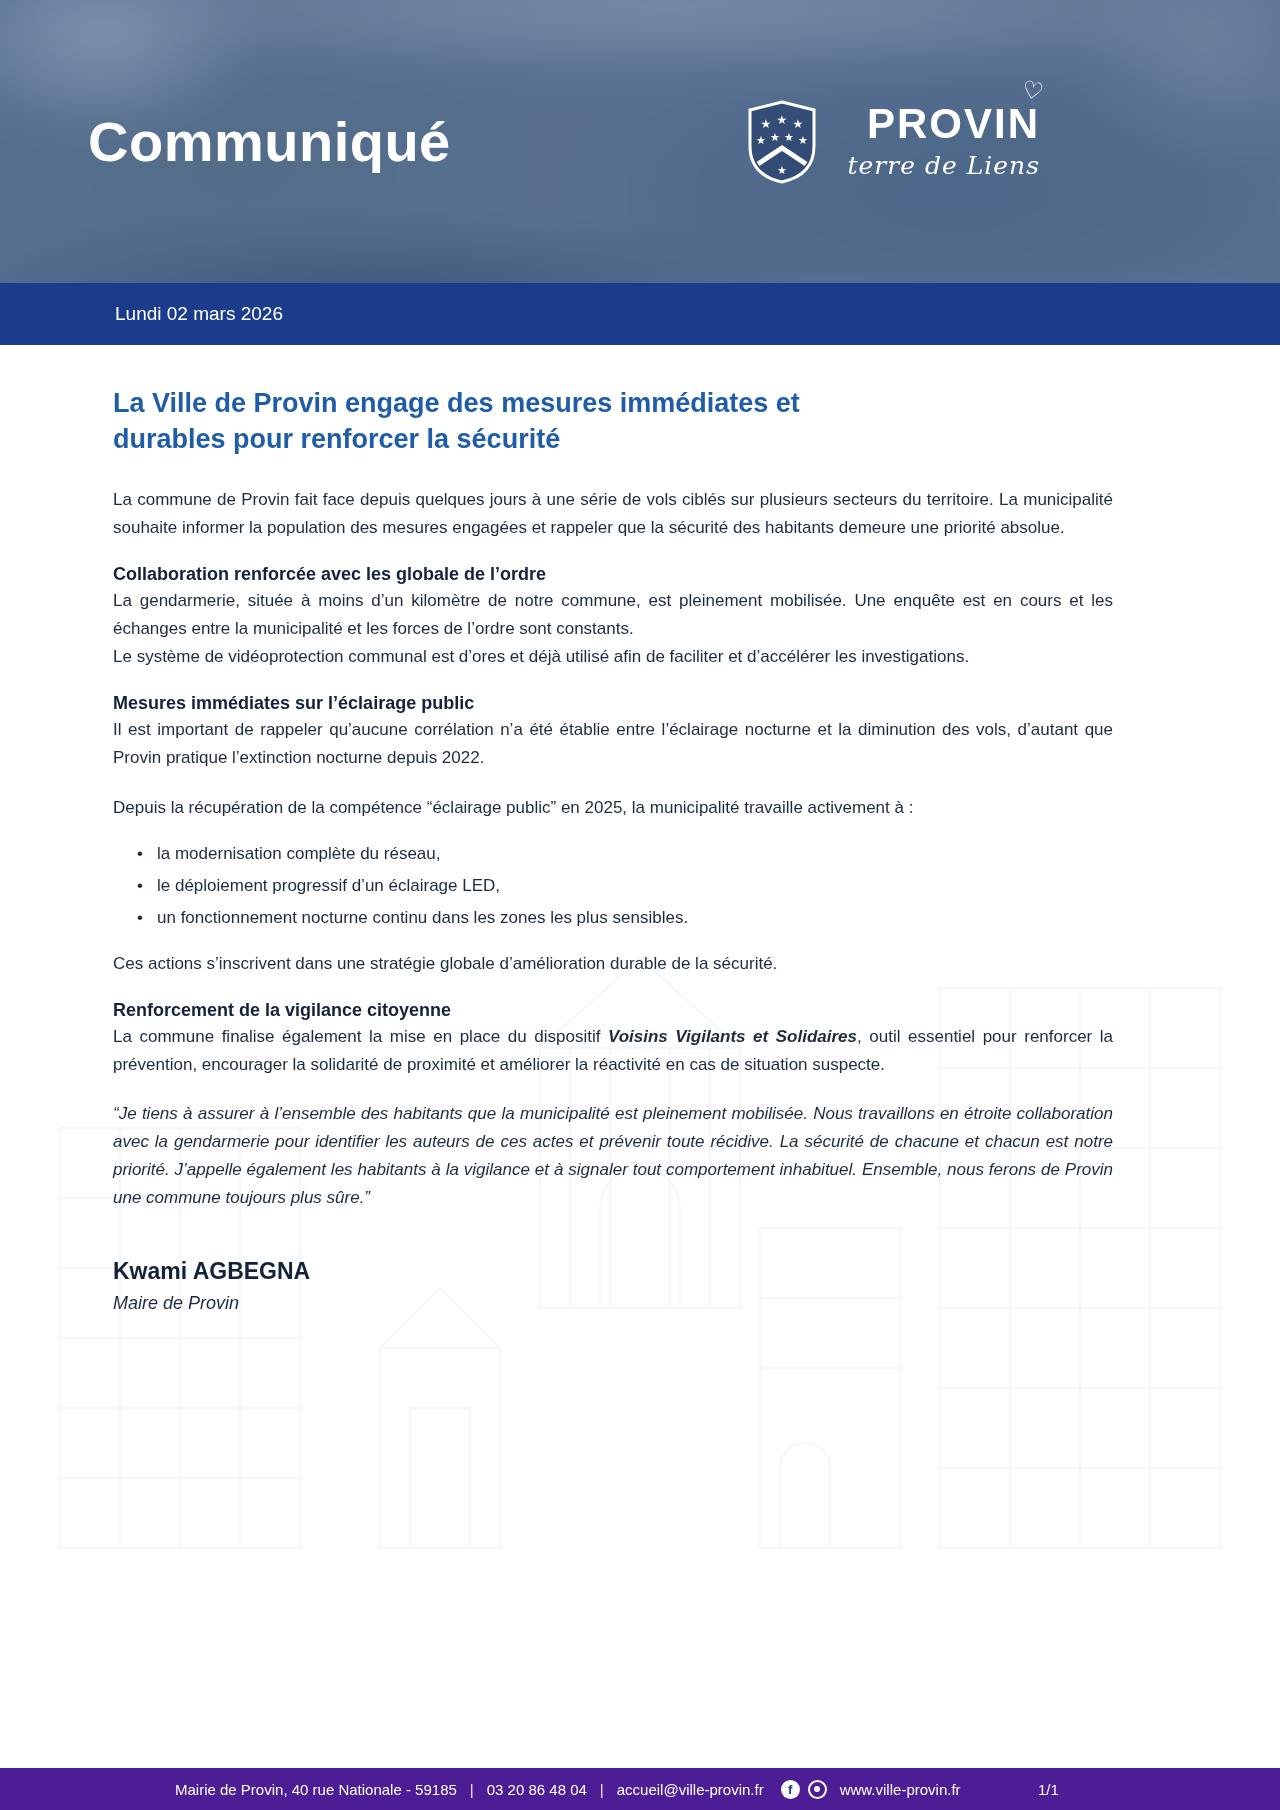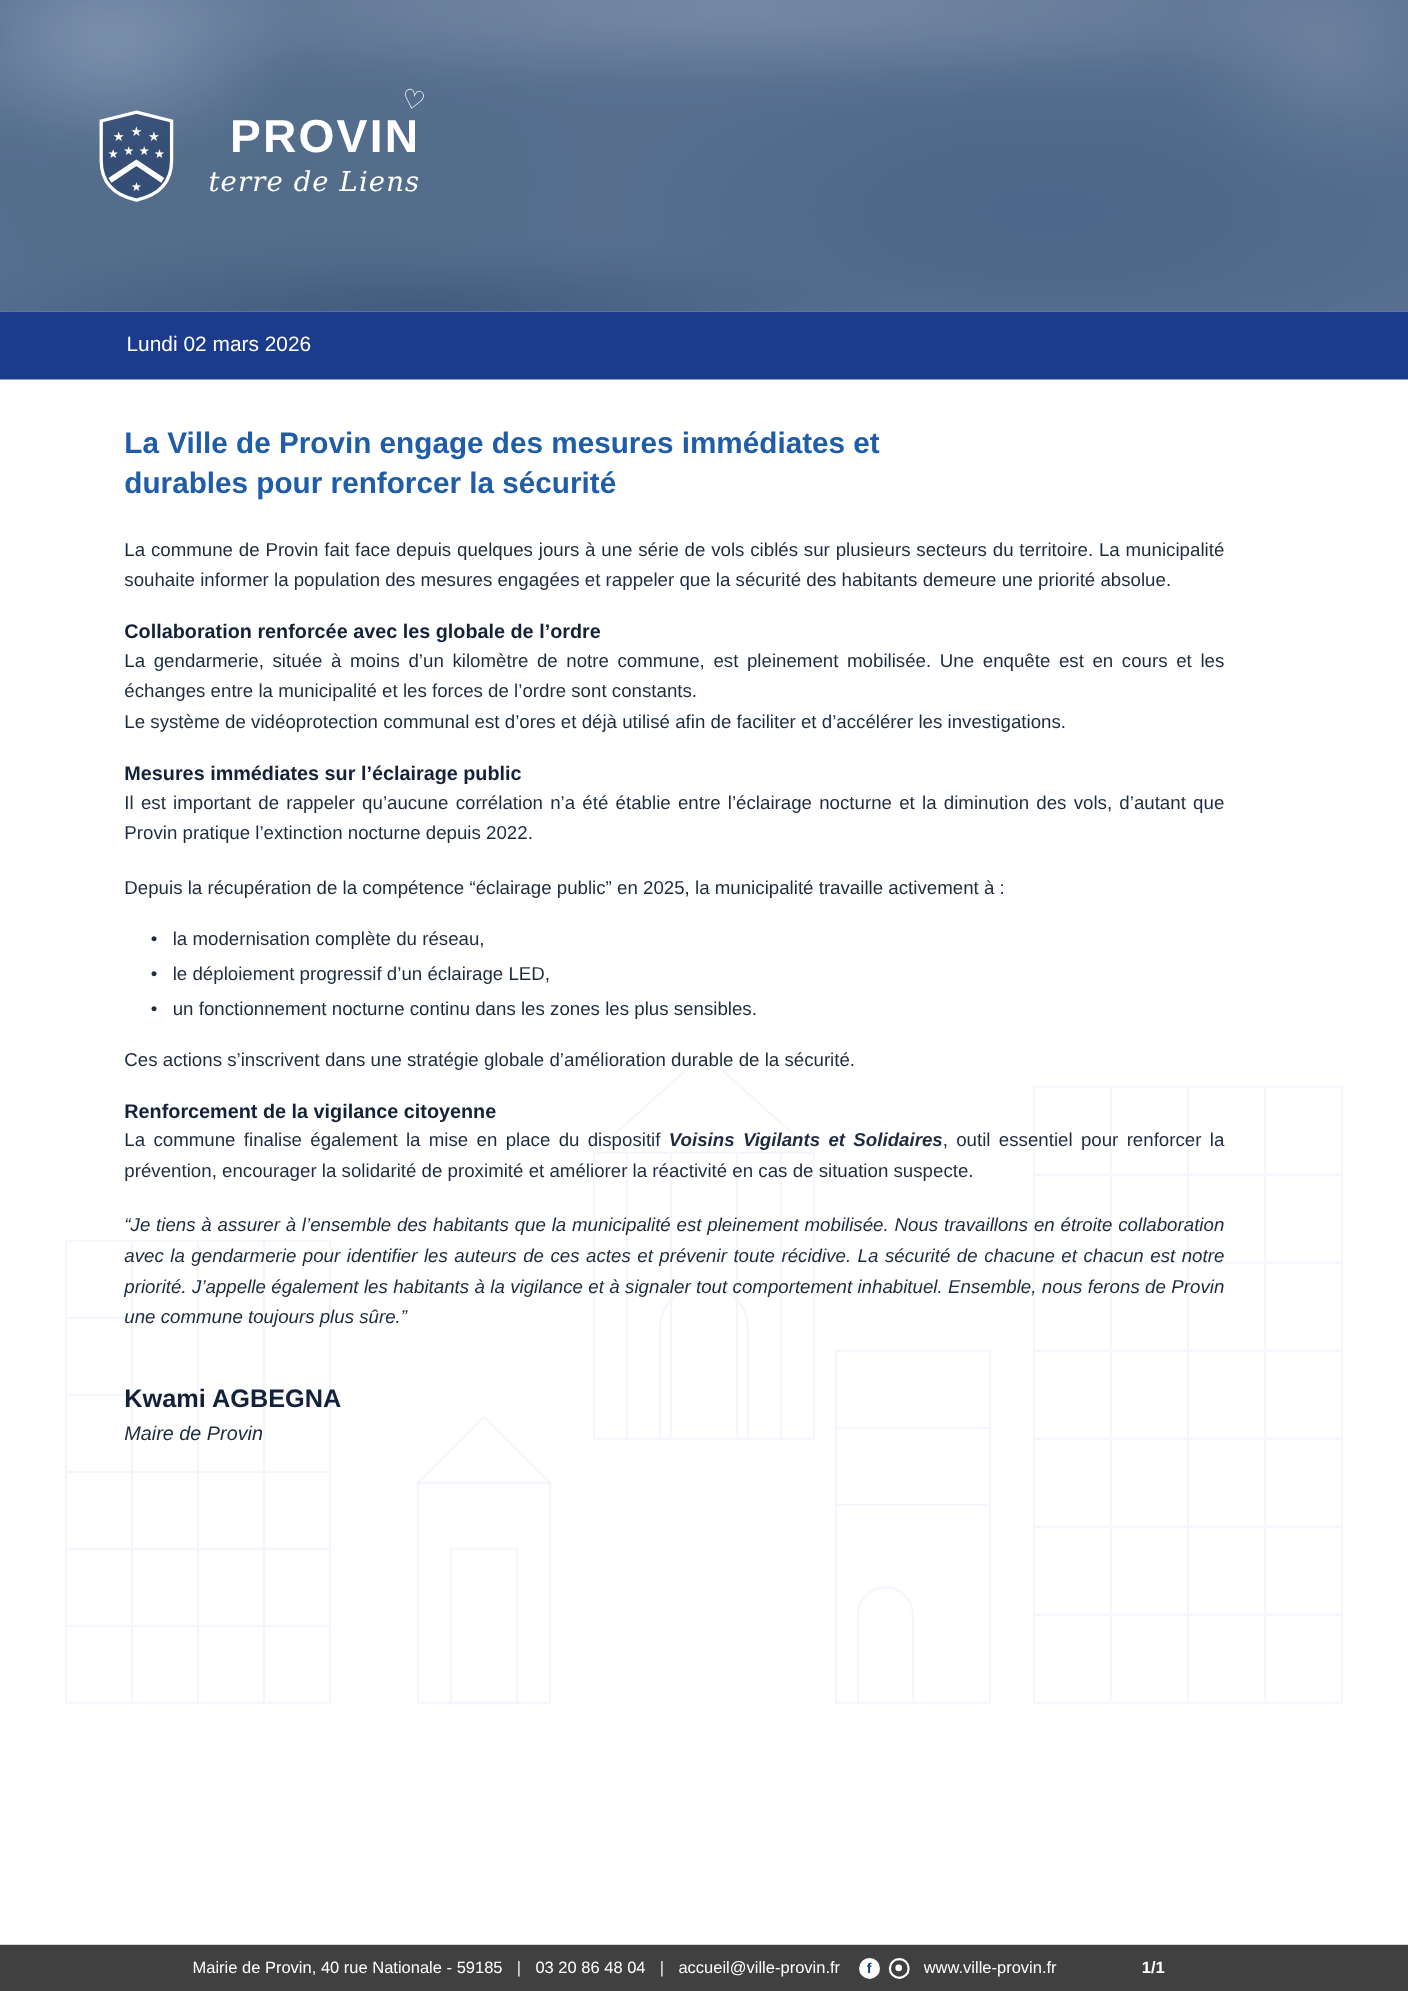--- a/index.html
+++ b/index.html
@@ -83,47 +83,48 @@
 
   
   .watermark {
     position:absolute; left:0; bottom:42px; width:1280px; height:900px;
     z-index:1; pointer-events:none; opacity:0.05;
   }
 
   
   .footer {
     position:absolute; left:0; bottom:0; width:1280px; height:42px;
-    background:#404040; color:#ffffff; z-index:3;
+    background:#4c1d95; color:#ffffff; z-index:3;
     display:flex; align-items:center; gap:13px;
     padding-left:175px; font-size:15px;
   }
   .footer .sep { opacity:0.9; }
   .social { display:flex; align-items:center; gap:8px; margin-left:4px; }
   .icon-fb {
     width:19px; height:19px; border-radius:50%; background:#ffffff;
     color:#1b3c8c; font-weight:bold; font-size:13px;
     display:flex; align-items:center; justify-content:center; line-height:1;
   }
   .icon-circle {
     width:19px; height:19px; border-radius:50%; border:2.5px solid #ffffff;
     display:flex; align-items:center; justify-content:center;
   }
   .icon-circle .dot { width:6px; height:6px; border-radius:50%; background:#ffffff; }
-  .page-number { position:absolute; left:1038px; font-weight:bold; font-size:15px;text-align:right; }
+  .page-number { position:absolute; left:1038px; font-weight:normal; font-size:15px;text-align:right; }
 </style>
 </head>
 <body>
 
 <div class="page">
 
   <div class="hero">
     <div class="hero-photo"></div>
     <div class="hero-tint"></div>
     <div class="hero-content">
+      <div class="communique-title">Communiqué</div>
       <div class="logo">
         <svg class="logo-shield" width="72" height="88" viewBox="0 0 72 88">
           <path d="M36,4 L68,12 L68,48 C68,70 54,80 36,84 C18,80 4,70 4,48 L4,12 Z" fill="rgba(16,40,90,0.45)" stroke="#ffffff" stroke-width="3"></path>
           <text x="20" y="30" font-size="12" fill="#ffffff" text-anchor="middle">★</text>
           <text x="36" y="26" font-size="12" fill="#ffffff" text-anchor="middle">★</text>
           <text x="52" y="30" font-size="12" fill="#ffffff" text-anchor="middle">★</text>
           <text x="15" y="46" font-size="11" fill="#ffffff" text-anchor="middle">★</text>
           <text x="29" y="43" font-size="11" fill="#ffffff" text-anchor="middle">★</text>
           <text x="43" y="43" font-size="11" fill="#ffffff" text-anchor="middle">★</text>
           <text x="57" y="46" font-size="11" fill="#ffffff" text-anchor="middle">★</text>

